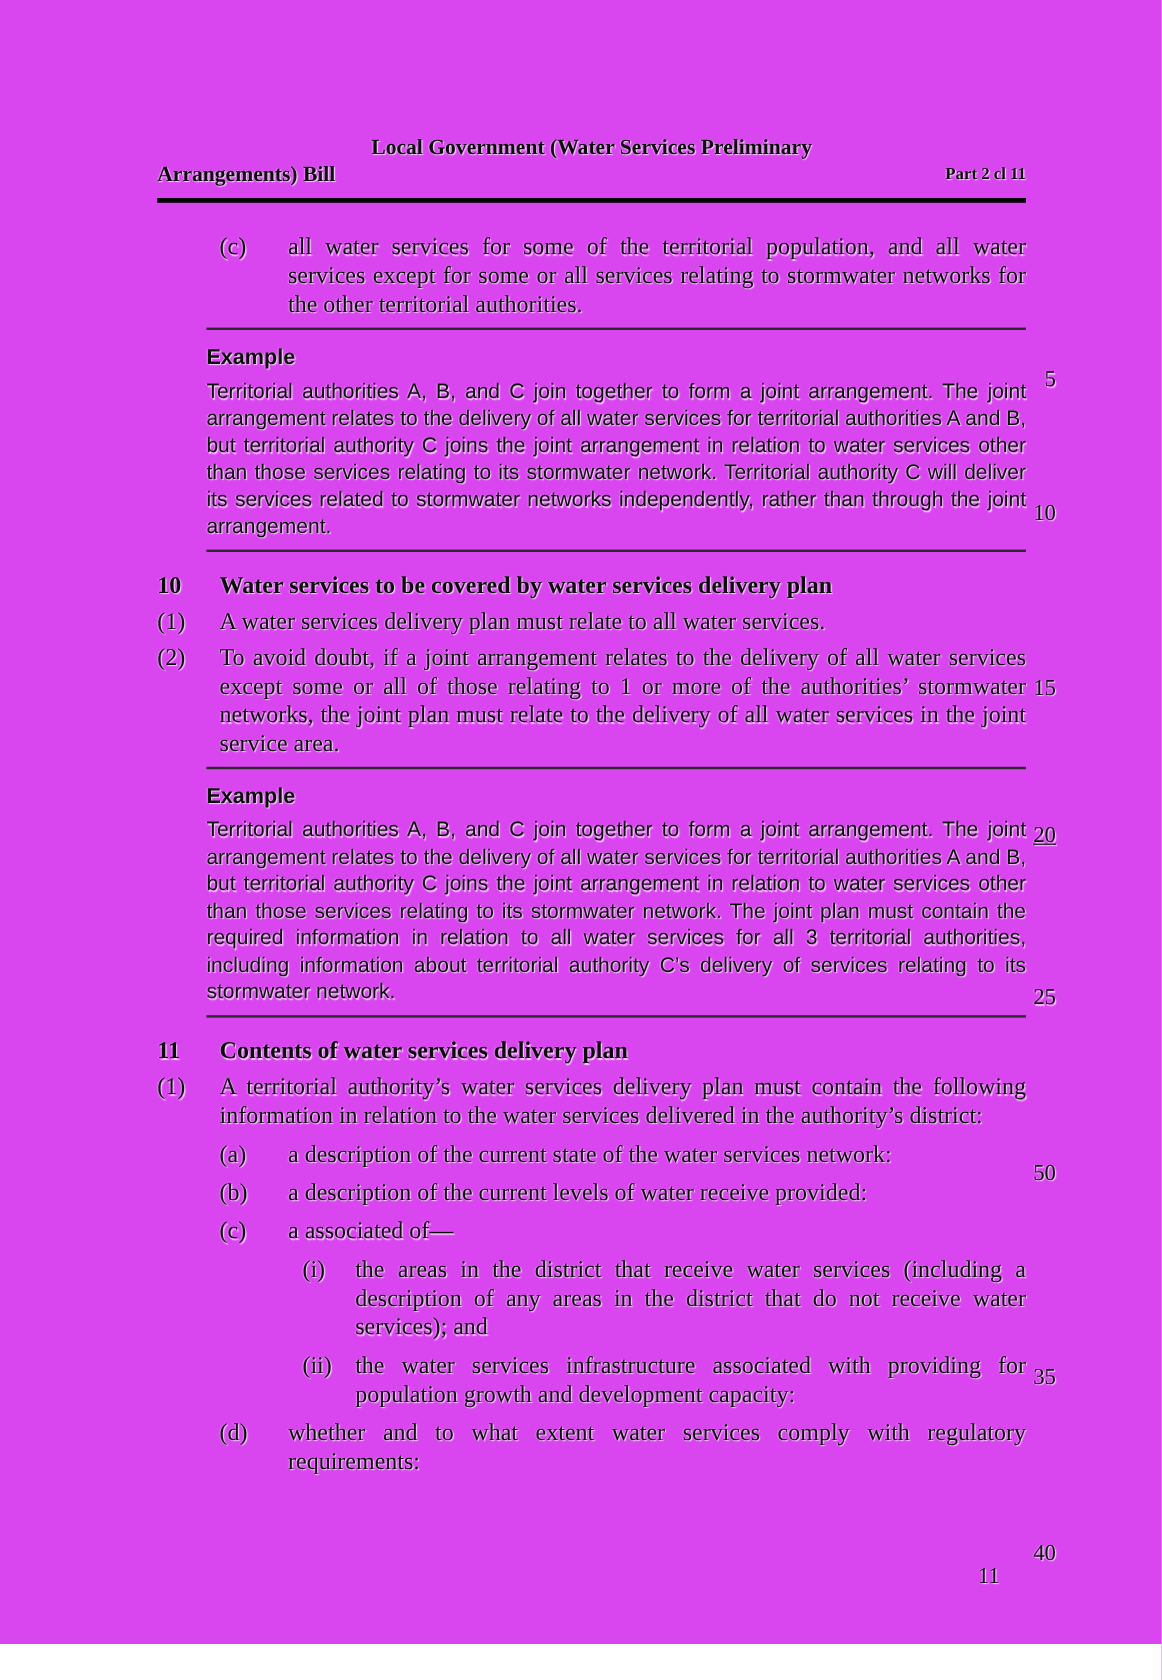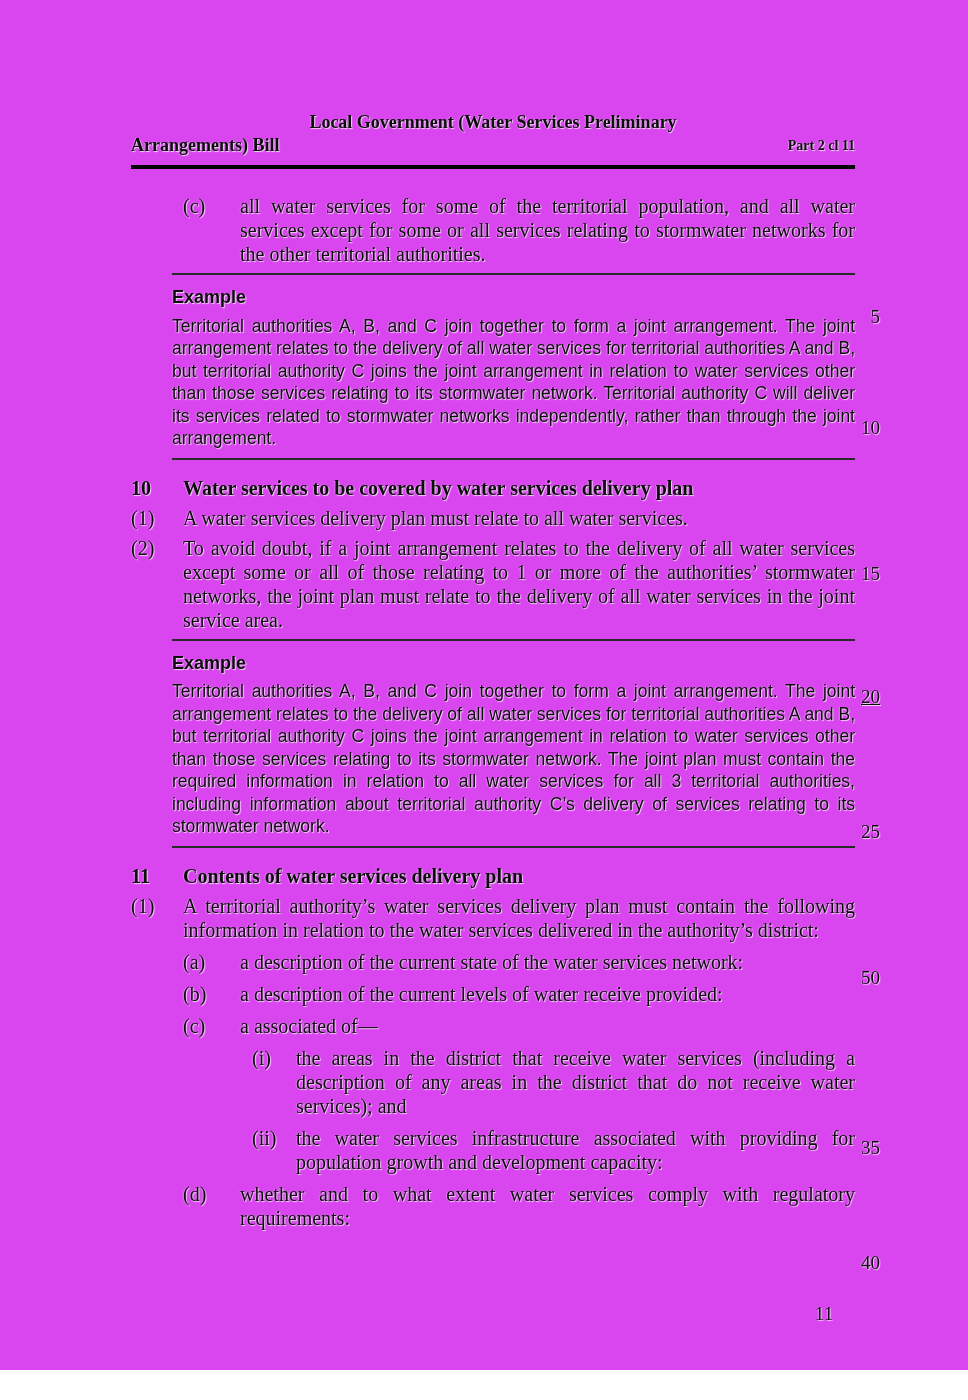--- a/index.html
+++ b/index.html
@@ -57,21 +57,21 @@
   .example p { margin:6px 0 0 0; text-align:justify; hyphens:auto; -webkit-hyphens:auto; }
 
   
   .linenum {
     position:absolute; left:846px; width:34px;
     text-align:right; font-size:19px; line-height:24px;
   }
   .ln-0 { top:305px; }  .ln-1 { top:416px; }
   .ln-2 { top:562px; }  .ln-3 { top:685px;text-decoration:underline; }
   .ln-4 { top:820px; }  .ln-5 { top:966px; }
-  .ln-6 { top:1136px; } .ln-7 { top:1251px; }
+  .ln-6 { top:1136px; } .ln-7 { top:1283px; }
 
   .pagenum {
     position:absolute; left:806px; top:1303px; width:36px;
     text-align:center; font-size:19px;
   }
 </style>
 </head>
 <body>
 
 <div class="page">

